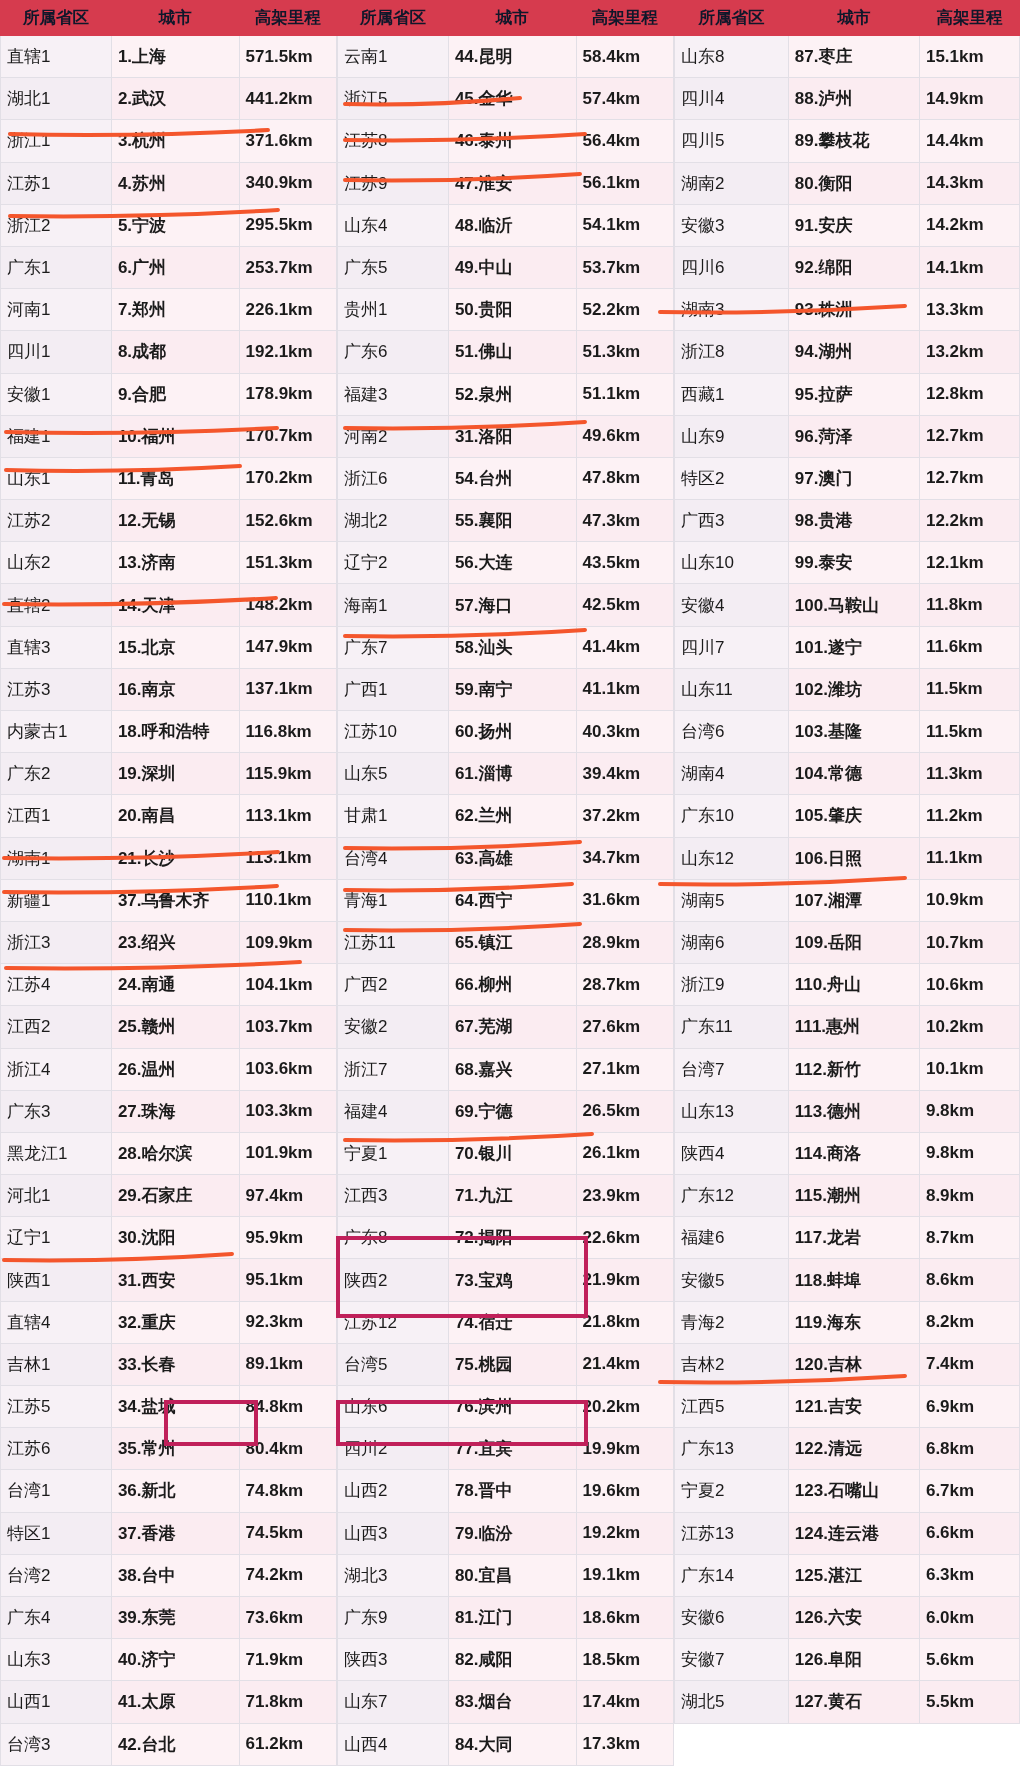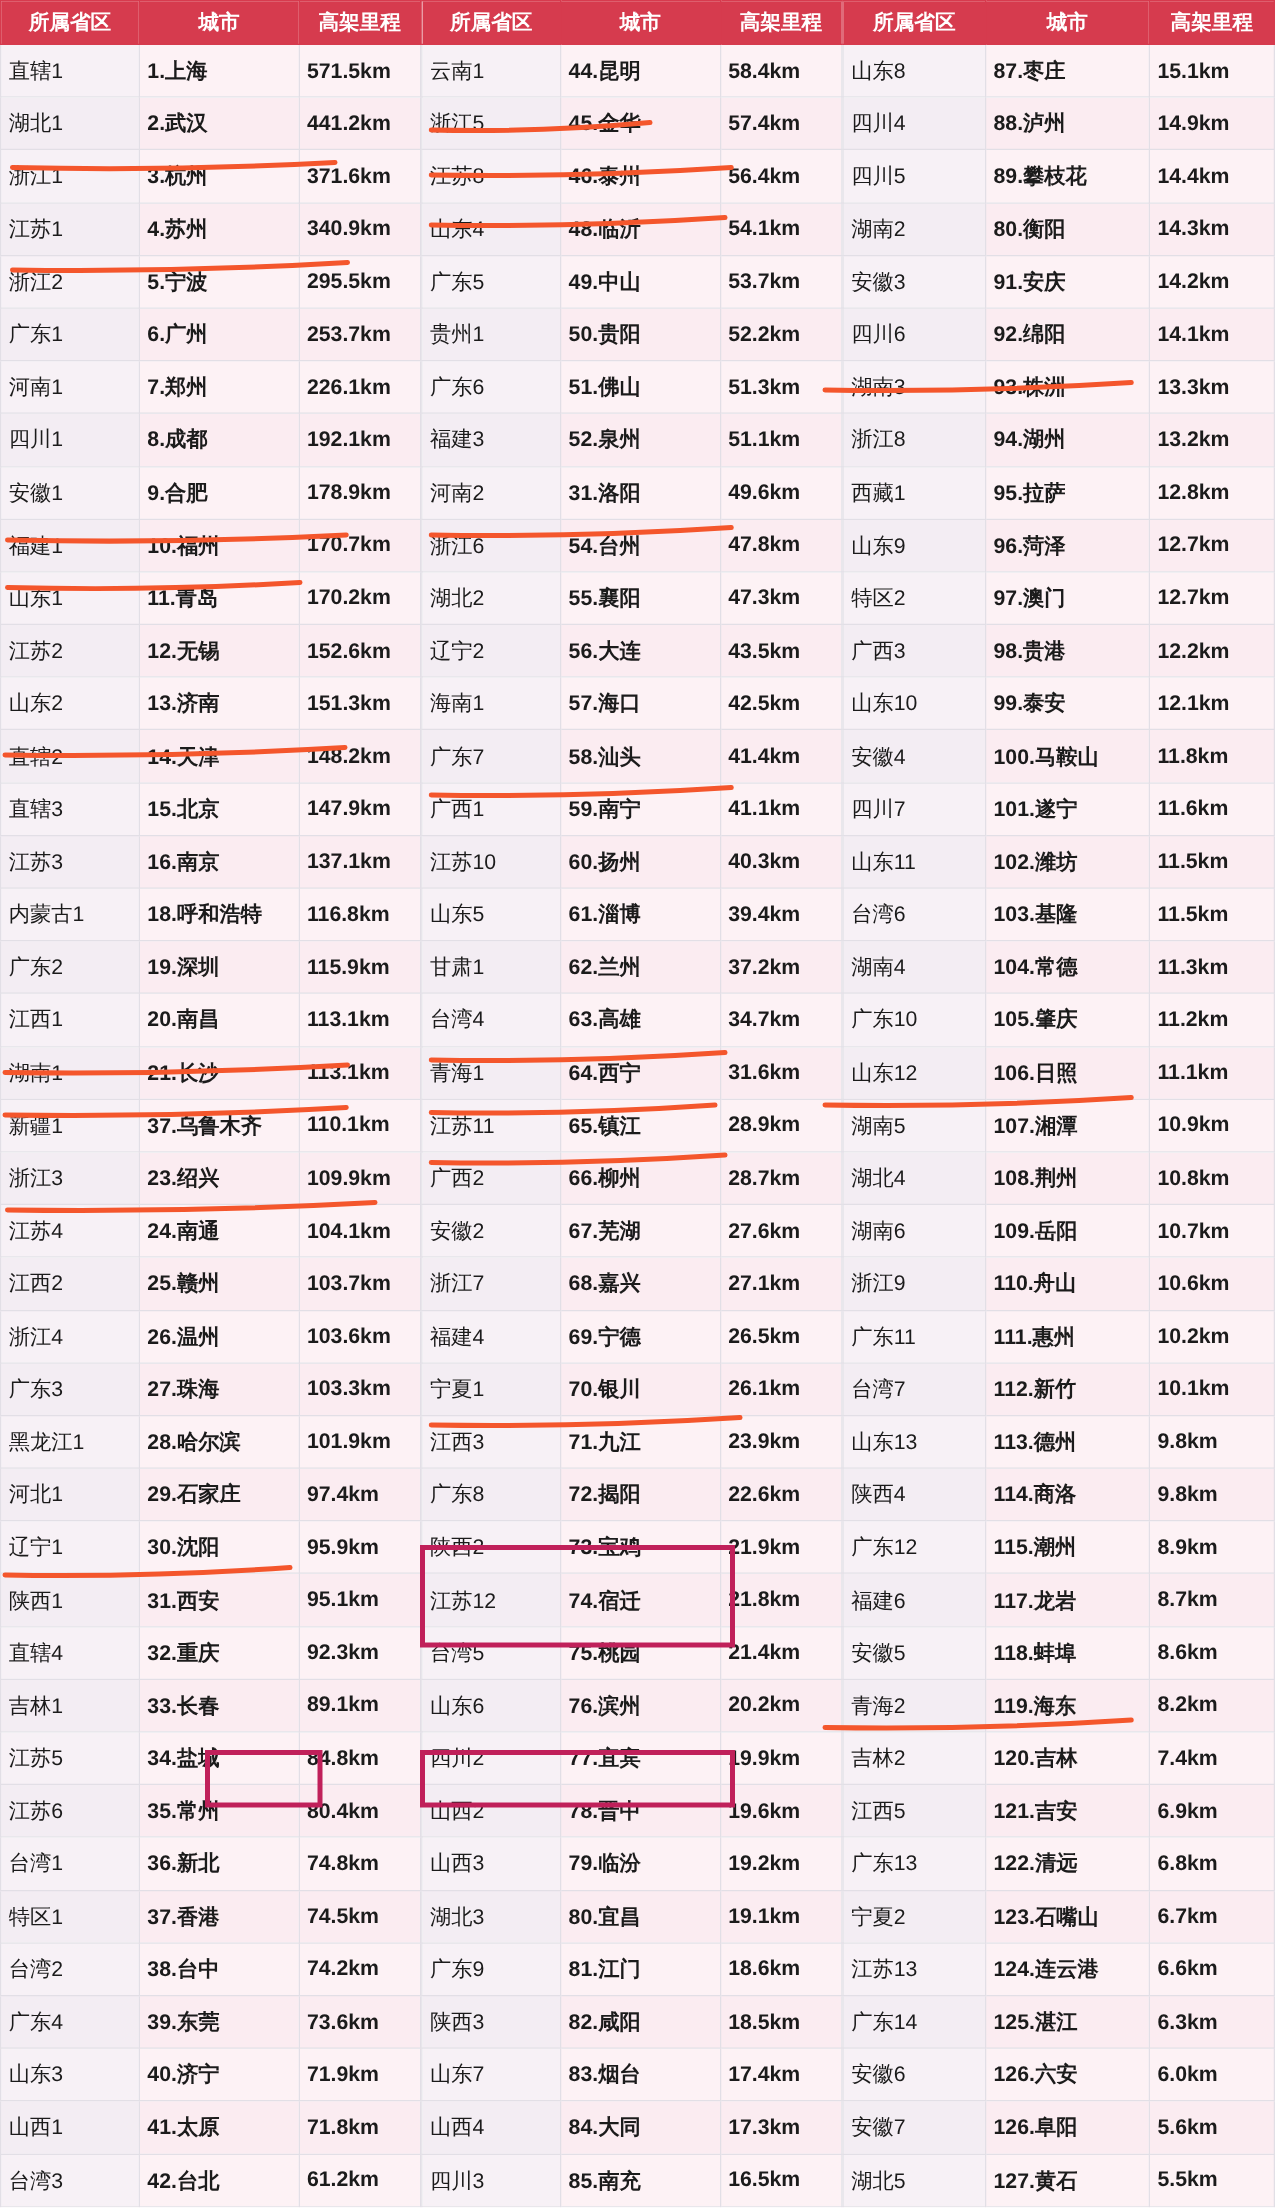--- a/index.html
+++ b/index.html
@@ -18,21 +18,21 @@
     height:41.2px;
     font-size:17px;
     color:#1b1b1b;
     padding:0 6px;
     border:1px solid #e2dfe6;
     white-space:nowrap;
     overflow:hidden;
   }
   thead th{
     background:#d63b4e;
-    color:#ffffff;
+    color:#0f172a;
     font-weight:bold;
     font-size:16.5px;
     border:1px solid #d63b4e;
     text-align:center;
     height:34px;
   }
   td.prov{background:#f7f1f6;text-align:left;}
   td.city{background:#fdf2f5;text-align:left;font-weight:bold;}
   td.km{background:#fdf2f5;text-align:left;font-weight:bold;}
   tbody tr:nth-child(even) td.prov{background:#f3edf3;}
@@ -295,20 +295,25 @@
               <td class="prov">浙江5</td>
               <td class="city">45.金华</td>
               <td class="km">57.4km</td>
             </tr>
             <tr>
               <td class="prov">江苏8</td>
               <td class="city">46.泰州</td>
               <td class="km">56.4km</td>
             </tr>
             <tr>
+              <td class="prov">江苏9</td>
+              <td class="city">47.淮安</td>
+              <td class="km">56.1km</td>
+            </tr>
+            <tr>
               <td class="prov">山东4</td>
               <td class="city">48.临沂</td>
               <td class="km">54.1km</td>
             </tr>
             <tr>
               <td class="prov">广东5</td>
               <td class="city">49.中山</td>
               <td class="km">53.7km</td>
             </tr>
             <tr>
@@ -607,25 +612,20 @@
             </tr>
             <tr>
               <td class="prov">山东12</td>
               <td class="city">106.日照</td>
               <td class="km">11.1km</td>
             </tr>
             <tr>
               <td class="prov">湖南5</td>
               <td class="city">107.湘潭</td>
               <td class="km">10.9km</td>
-            </tr>
-            <tr>
-              <td class="prov">湖北4</td>
-              <td class="city">108.荆州</td>
-              <td class="km">10.8km</td>
             </tr>
             <tr>
               <td class="prov">湖南6</td>
               <td class="city">109.岳阳</td>
               <td class="km">10.7km</td>
             </tr>
             <tr>
               <td class="prov">浙江9</td>
               <td class="city">110.舟山</td>
               <td class="km">10.6km</td>

